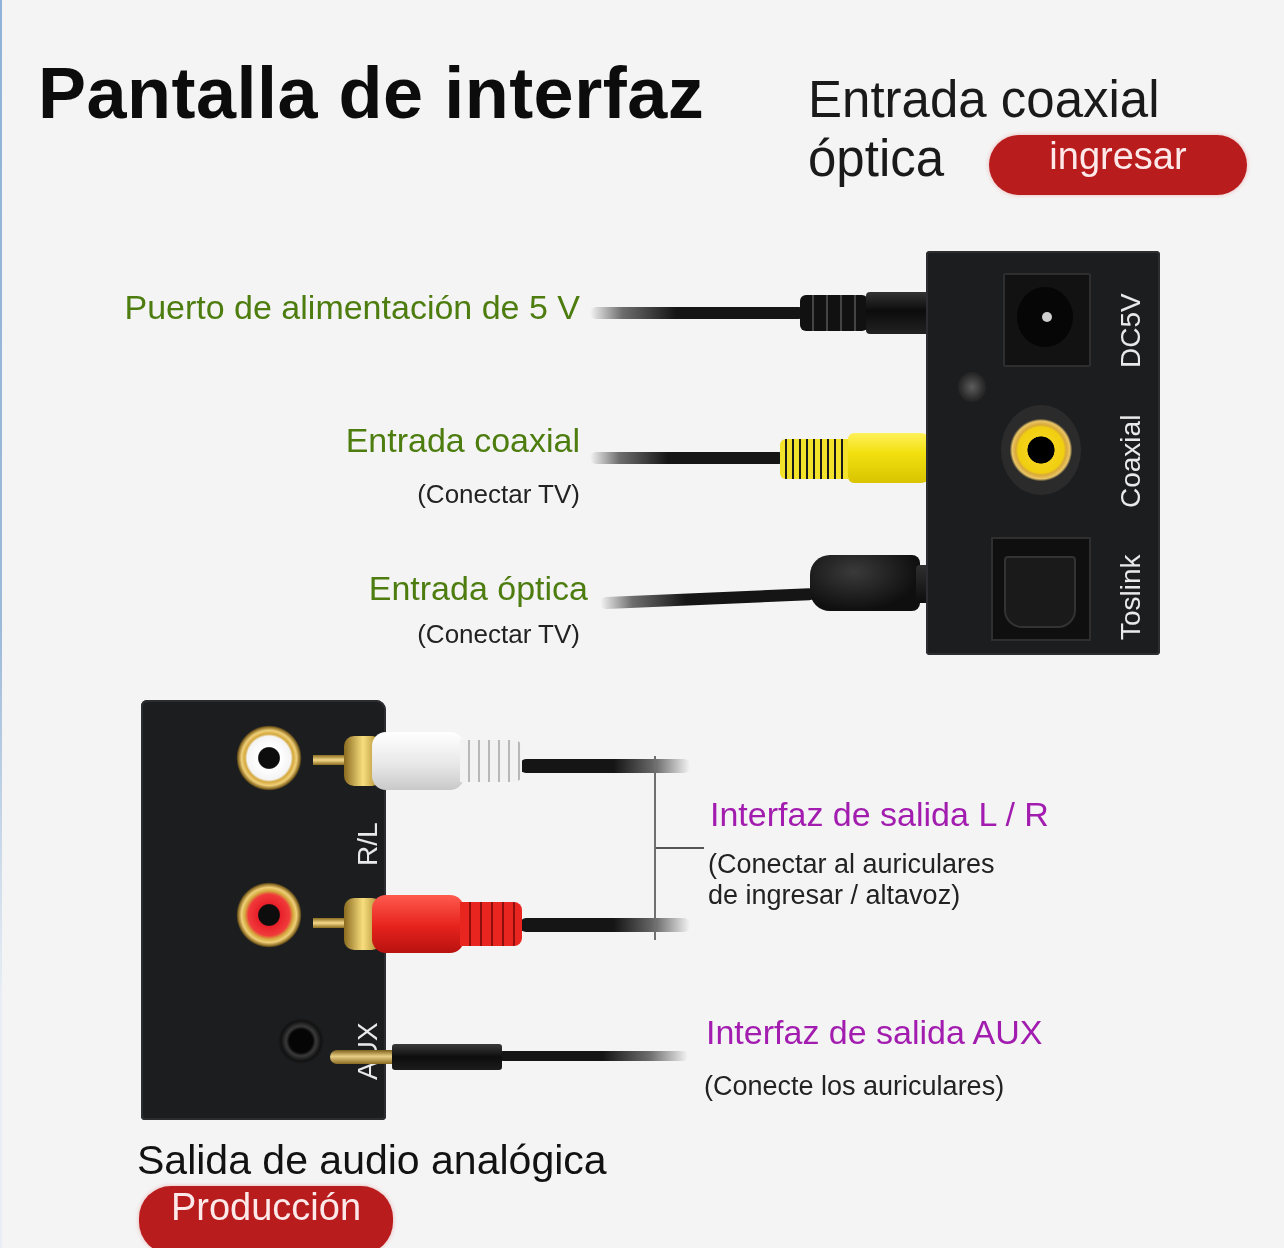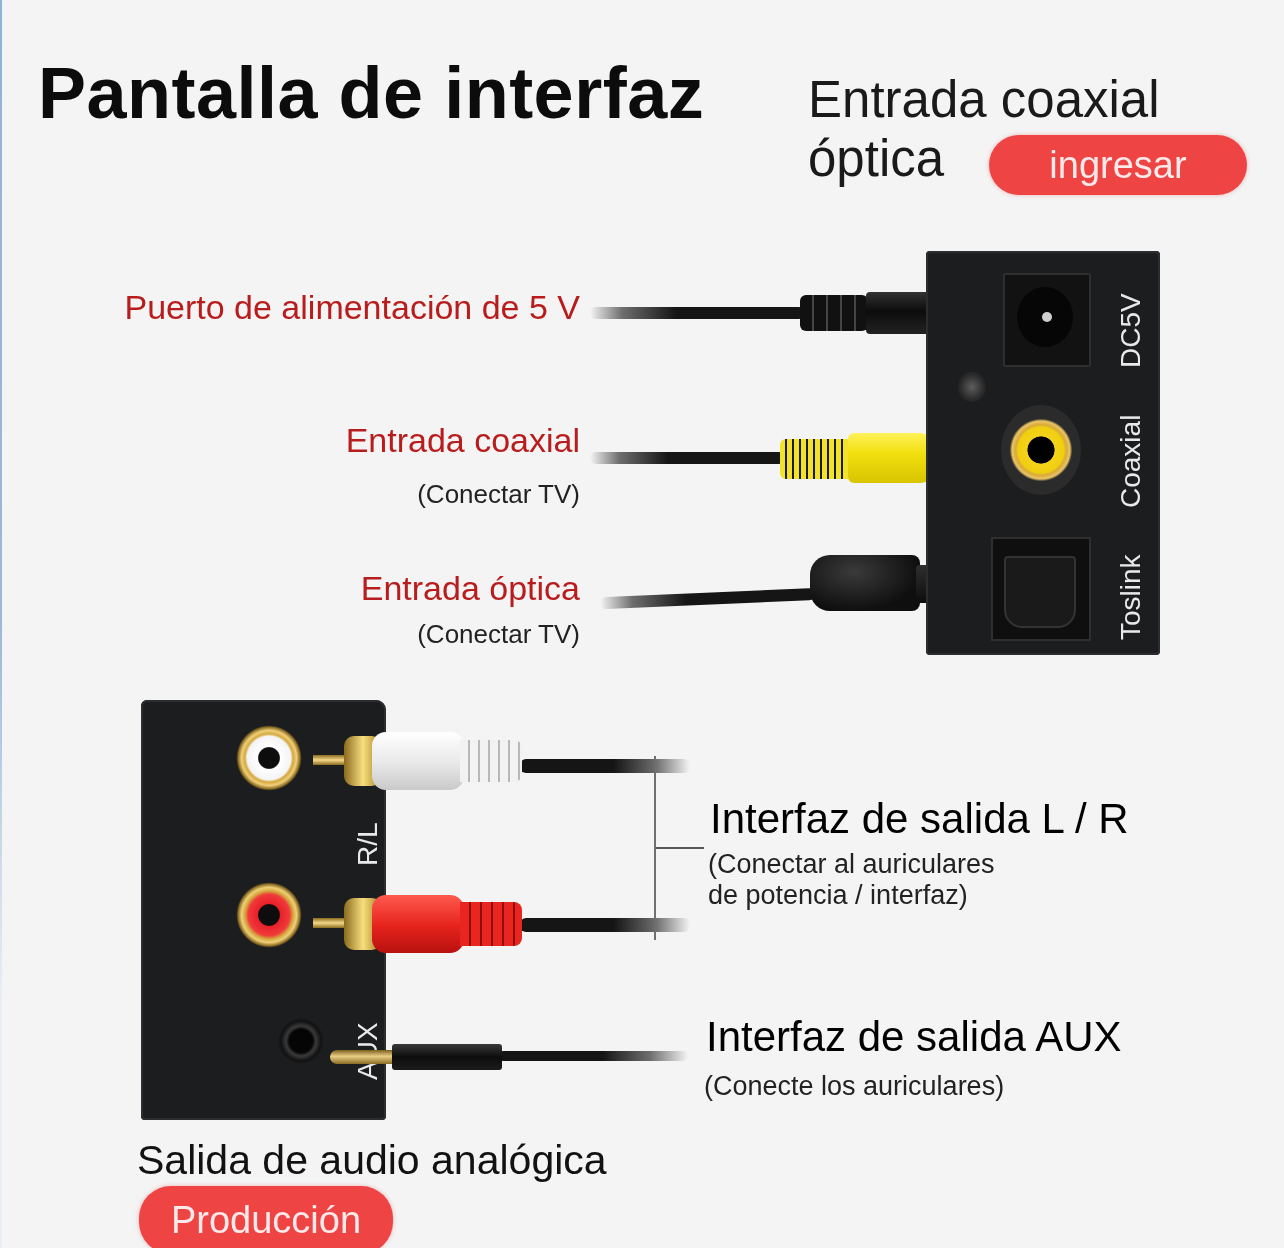--- a/index.html
+++ b/index.html
@@ -7,29 +7,29 @@
     width: 1284px; height: 1248px; position: relative; overflow: hidden;
     background: #f4f4f4;
     font-family: "Liberation Sans", sans-serif;
     color: #151515;
   }
   .left-edge { position: absolute; left: 0; top: 0; width: 2px; height: 1248px; background: linear-gradient(#8fb3d8, #9bb9d9 50%, #e9eef4 80%); }
   .abs { position: absolute; }
   .title { left: 38px; top: 52px; font-size: 72px; font-weight: bold; letter-spacing: 0.5px; color: #0c0c0c; }
   .subtitle { left: 808px; top: 70px; font-size: 51px; color: #1a1a1a; }
   .pill {
-    background: #ef4444; color: #fde9ea; border-radius: 32px;
-    display: flex; align-items: center; justify-content: center;
+    background: #b91c1c; color: #fde9ea; border-radius: 32px;
+    display: flex; justify-content: center;
     box-shadow: 0 0 4px rgba(224,58,62,0.35);
   }
   .pill-in { left: 989px; top: 135px; width: 258px; height: 60px; font-size: 38px; }
   .pill-out { left: 139px; top: 1186px; width: 254px; height: 68px; font-size: 38px; }
-  .label { font-size: 34px; color: #b91c1c; text-align: right; }
+  .label { font-size: 34px; color: #4d7c0f; text-align: right; }
   .sub { font-size: 26px; color: #222; text-align: right; }
-  .label-left { font-size: 42px; color: #000000; }
+  .label-left { font-size: 34px; color: #a21caf; }
   .sub-left { font-size: 27px; color: #222; line-height: 31px; }
 
   
   .device { background: #1c1d1f; border-radius: 4px; box-shadow: inset 0 0 0 2px #2c2d30; }
   .dev-in { left: 926px; top: 251px; width: 234px; height: 404px; }
   .dev-out { left: 141px; top: 700px; width: 245px; height: 420px; border-radius: 6px 10px 4px 4px; }
   .vtext { color: #e9e9e9; font-size: 28px; transform: rotate(-90deg); transform-origin: left top; white-space: nowrap; }
 
   .dc-jack { left: 1003px; top: 273px; width: 84px; height: 90px; background: #121212; border: 2px solid #2e2e2e; border-radius: 2px; }
   .dc-hole { left: 1017px; top: 287px; width: 56px; height: 60px; border-radius: 50%; background: #060606; }
@@ -83,21 +83,21 @@
 
 <div class="abs title">Pantalla de interfaz</div>
 <div class="abs subtitle">Entrada coaxial óptica</div>
 <div class="abs pill pill-in">
   <span>ingresar</span>
 </div>
 
 <div class="abs label" style="left:40px; top:288px; width:540px;">Puerto de alimentación de 5 V</div>
 <div class="abs label" style="left:200px; top:421px; width:380px;">Entrada coaxial</div>
 <div class="abs sub" style="left:200px; top:479px; width:380px;">(Conectar TV)</div>
-<div class="abs label" style="left:200px; top:569px; width:380px;">Entrada óptica</div>
+<div class="abs label" style="left:208px; top:569px; width:380px;">Entrada óptica</div>
 <div class="abs sub" style="left:200px; top:619px; width:380px;">(Conectar TV)</div>
 
 <div class="abs cable cable-fade" style="left:590px; top:307px; width:215px;"></div>
 <div class="abs dc-plug-grip"></div>
 <div class="abs dc-plug-body"></div>
 <div class="abs dc-plug-tip"></div>
 
 <div class="abs cable cable-fade" style="left:590px; top:452px; width:195px;"></div>
 <div class="abs yellow-grip"></div>
 <div class="abs yellow-body"></div>
@@ -141,20 +141,20 @@
 
 <div class="abs cable cable-fade-r" style="left:498px; top:1051px; width:190px; height:10px;"></div>
 <div class="abs aux-tip"></div>
 <div class="abs aux-body"></div>
 
 <div class="abs bracket-v"></div>
 <div class="abs bracket-h"></div>
 
 <div class="abs label-left" style="left:710px; top:795px;">Interfaz de salida L / R</div>
 <div class="abs sub-left" style="left:708px; top:849px;">(Conectar al auriculares</div>
-<div class="abs sub-left" style="left:708px; top:880px;">de potencia / interfaz)</div>
+<div class="abs sub-left" style="left:708px; top:880px;">de ingresar / altavoz)</div>
 <div class="abs label-left" style="left:706px; top:1013px;">Interfaz de salida AUX</div>
 <div class="abs sub-left" style="left:704px; top:1071px;text-align:center;">(Conecte los auriculares)</div>
 
 <div class="abs" style="left:137px; top:1137px; font-size:41px; color:#121212;">Salida de audio analógica</div>
 <div class="abs pill pill-out">
   <span>Producción</span>
 </div>
 
 </body></html>

